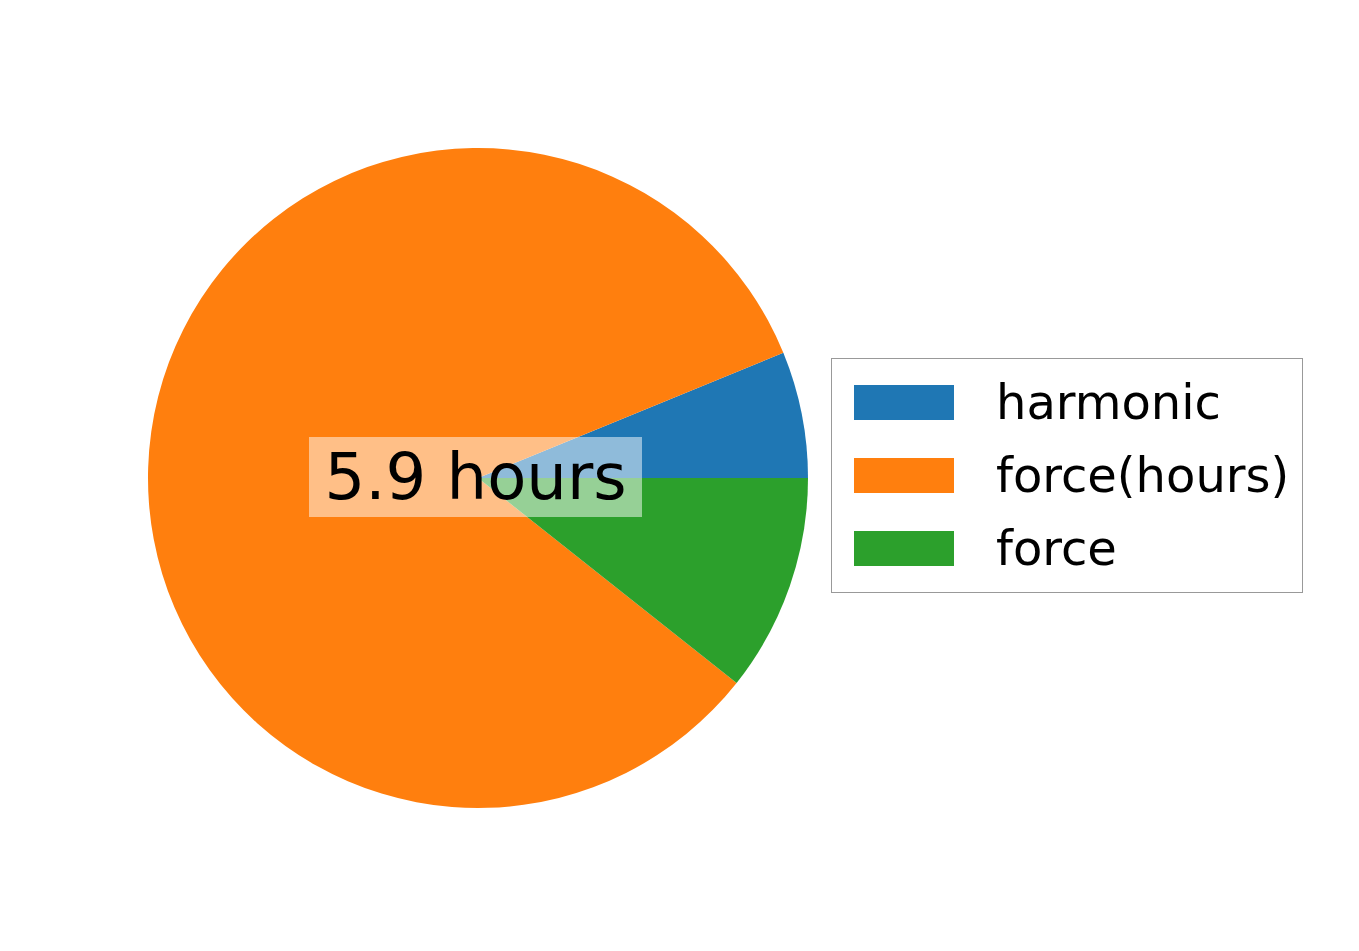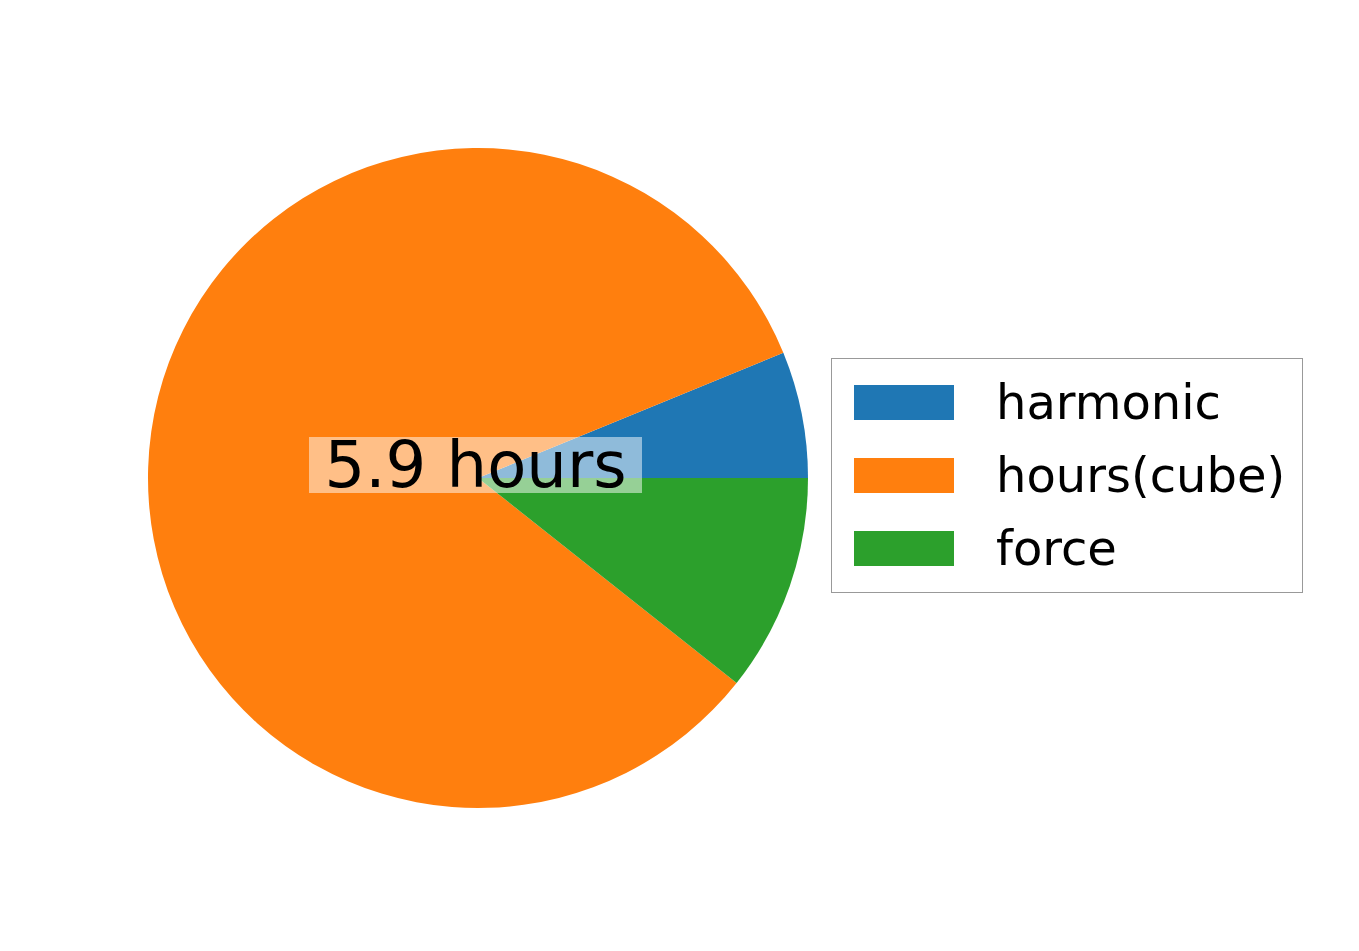--- a/index.html
+++ b/index.html
@@ -34,21 +34,21 @@
     top: 0;
     display: block;
   }
 
   
   #center-label {
     position: absolute;
     left: 309px;
     top: 437px;
     width: 333px;
-    height: 56px;
+    height: 80px;
     display: flex;
     align-items: center;
     justify-content: center;
     background: rgba(255, 255, 255, 0.5);
     color: #000000;
     font-size: 64px;
     line-height: 1;
     letter-spacing: 0px;
     white-space: nowrap;
     box-sizing: border-box;
@@ -118,21 +118,21 @@
   <div id="legend">
     <div id="legend-entries">
 
       <div class="legend-entry legend-entry-0">
         <span class="legend-swatch" style="background: rgb(31, 119, 180);"></span>
         <span class="legend-label">harmonic</span>
       </div>
 
       <div class="legend-entry legend-entry-1">
         <span class="legend-swatch" style="background: rgb(255, 127, 14);"></span>
-        <span class="legend-label">hours(cube)</span>
+        <span class="legend-label">force(hours)</span>
       </div>
 
       <div class="legend-entry legend-entry-2">
         <span class="legend-swatch" style="background: rgb(44, 160, 44);"></span>
         <span class="legend-label">force</span>
       </div>
 
     </div>
   </div>
 

